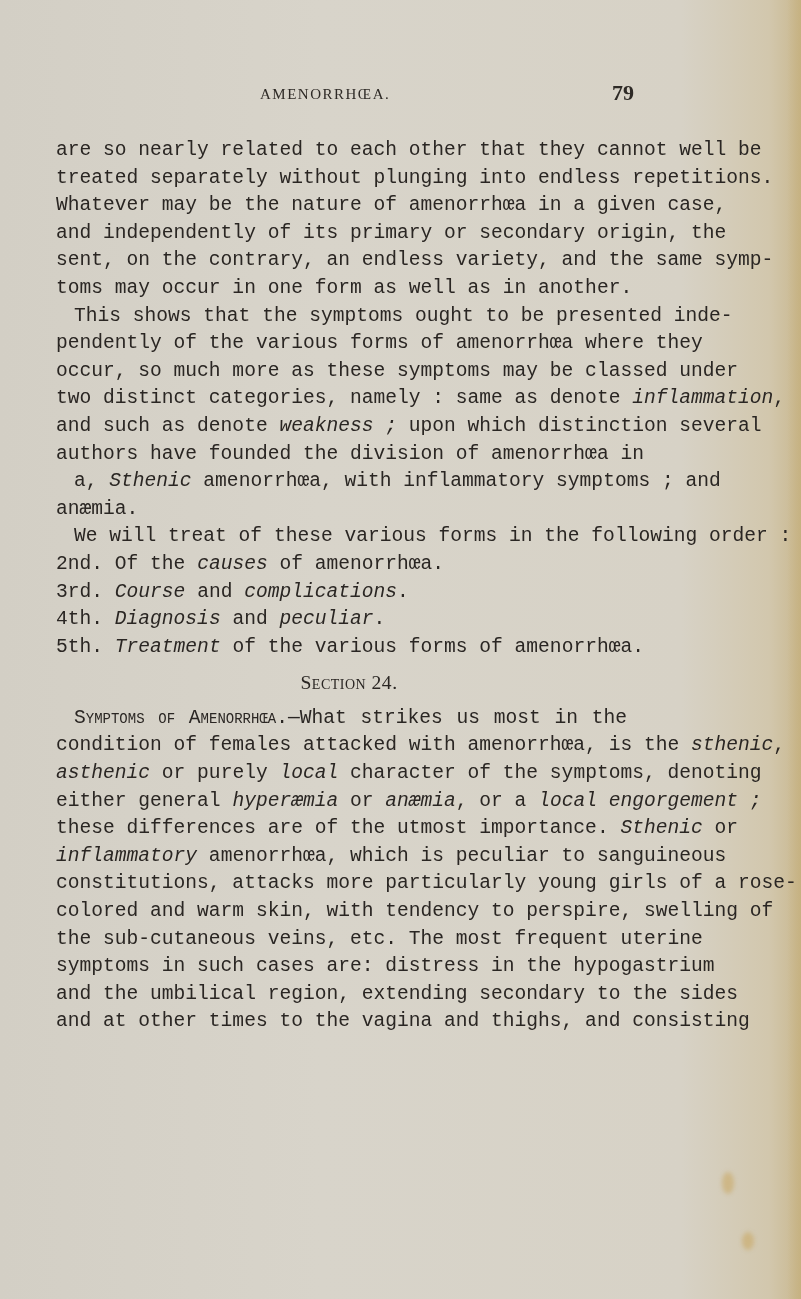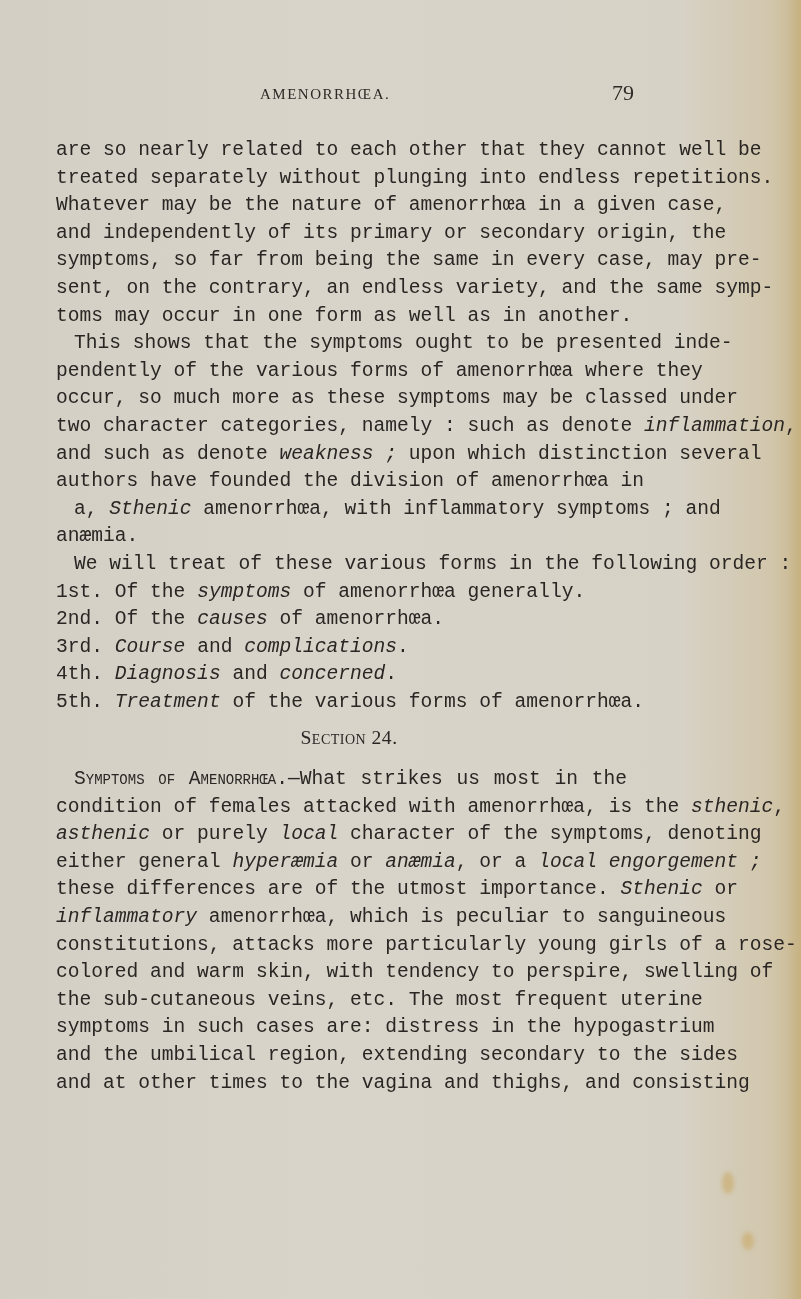--- a/index.html
+++ b/index.html
@@ -42,20 +42,21 @@
       font-size: 15px;
       letter-spacing: 1.5px;
       color: #2e2a26;
     }
     .page-number {
       position: absolute;
       top: 80px;
       left: 612px;
       font-size: 22px;
       color: #2e2a26;
+      font-weight: bold;
     }
     .body-text {
       position: absolute;
       top: 137px;
       left: 56px;
       width: 571px;
       font-size: 19.6px;
       line-height: 27.6px;
     }
     .line {
@@ -70,21 +71,21 @@
       text-align-last: left;
     }
     .indent { padding-left: 18px; }
     .list-line { padding-left: 0; text-align-last: left; }
     .section-heading {
       display: block;
       text-align: center;
       font-variant: small-caps;
       letter-spacing: 0.5px;
       height: 27.6px;
-      margin: 8px 0 14px 0;
+      margin: 8px 0 8px 0;
       padding-left: 15px;
     }
     .sc {
       font-variant: small-caps;
     }
     i { font-style: italic; }
   </style>
 </head>
 <body>
 
@@ -96,42 +97,40 @@
   <div class="running-head">AMENORRHŒA.</div>
   <div class="page-number">79</div>
 
   <div class="body-text">
 
     <div>
       <span class="line">are so nearly related to each other that they cannot well be</span>
       <span class="line">treated separately without plunging into endless repetitions.</span>
       <span class="line">Whatever may be the nature of amenorrhœa in a given case,</span>
       <span class="line">and independently of its primary or secondary origin, the</span>
-      <span class="line">symptoms, so far from being the same in every case, may pre-</span>
       <span class="line">sent, on the contrary, an endless variety, and the same symp-</span>
       <span class="line last">toms may occur in one form as well as in another.</span>
     </div>
 
     <div>
       <span class="line indent">This shows that the symptoms ought to be presented inde-</span>
       <span class="line">pendently of the various forms of amenorrhœa where they</span>
       <span class="line">occur, so much more as these symptoms may be classed under</span>
-      <span class="line"><span>two character categories, namely :  such as denote </span><i>inflammation</i><span>,</span></span>
+      <span class="line"><span>two distinct categories, namely :  same as denote </span><i>inflammation</i><span>,</span></span>
       <span class="line"><span>and such as denote </span><i>weakness ;</i><span> upon which distinction several</span></span>
       <span class="line last">authors have founded the division of amenorrhœa in</span>
       <span class="line indent"><span>a, </span><i>Sthenic</i><span> amenorrhœa, with inflammatory symptoms ; and</span></span>
       <span class="line last">anæmia.</span>
     </div>
 
     <div>
       <span class="line indent">We will treat of these various forms in the following order :</span>
-      <span class="line indent list-line"><span>1st.</span><span> Of the </span><i>symptoms</i><span> of amenorrhœa generally.</span></span>
       <span class="line indent list-line"><span>2nd.</span><span> Of the </span><i>causes</i><span> of amenorrhœa.</span></span>
       <span class="line indent list-line"><span>3rd.</span><span> </span><i>Course</i><span> and </span><i>complications</i><span>.</span></span>
-      <span class="line indent list-line"><span>4th.</span><span> </span><i>Diagnosis</i><span> and </span><i>concerned</i><span>.</span></span>
+      <span class="line indent list-line"><span>4th.</span><span> </span><i>Diagnosis</i><span> and </span><i>peculiar</i><span>.</span></span>
       <span class="line indent list-line"><span>5th.</span><span> </span><i>Treatment</i><span> of the various forms of amenorrhœa.</span></span>
     </div>
 
     <span class="section-heading">Section 24.</span>
 
     <div>
       <span class="line indent"><span class="sc">Symptoms of Amenorrhœa.</span><span>—What strikes us most in the</span></span>
       <span class="line"><span>condition of females attacked with amenorrhœa, is the </span><i>sthenic</i><span>,</span></span>
       <span class="line"><i>asthenic</i><span> or purely </span><i>local</i><span> character of the symptoms, denoting</span></span>
       <span class="line"><span>either general </span><i>hyperæmia</i><span> or </span><i>anæmia</i><span>, or a </span><i>local engorgement ;</i></span>

